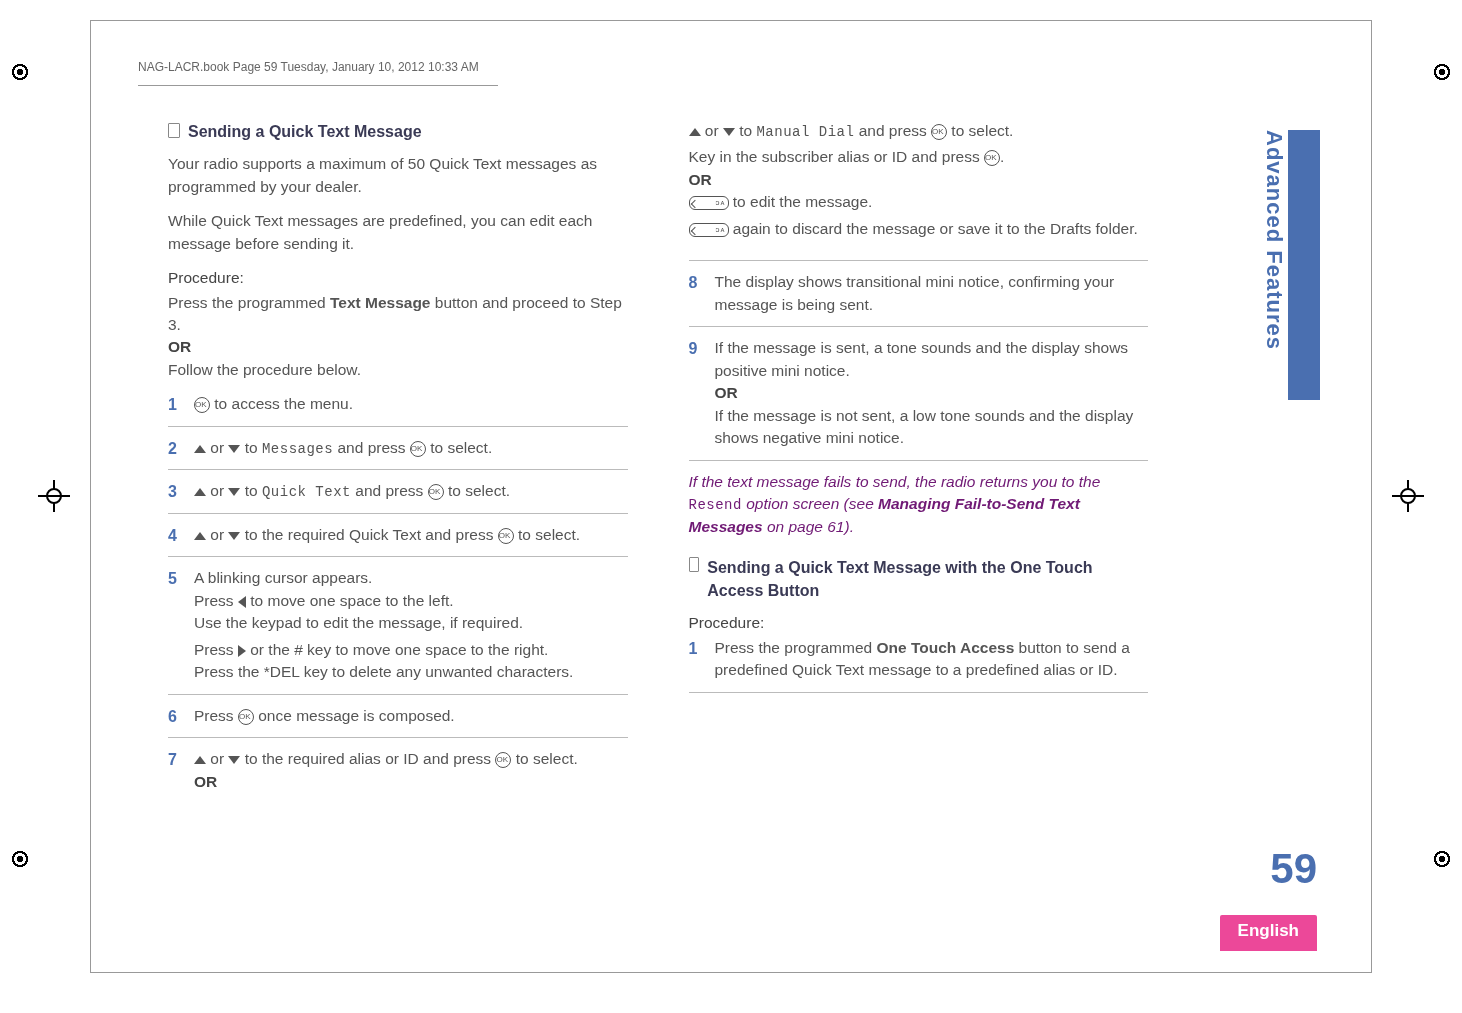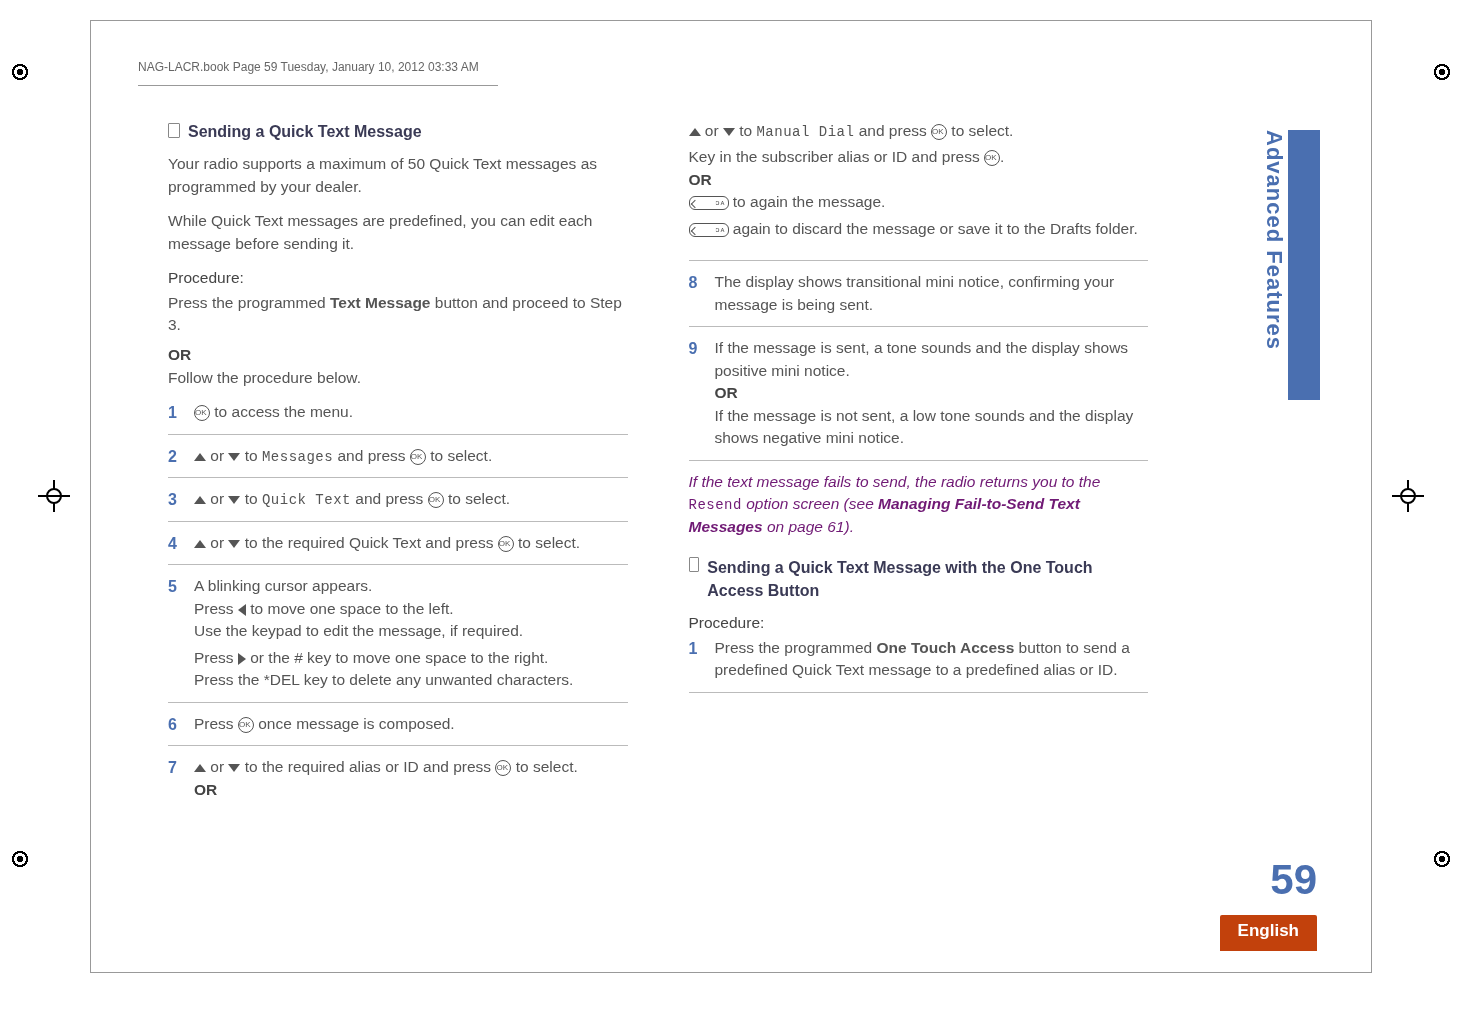--- a/index.html
+++ b/index.html
@@ -179,30 +179,30 @@
       writing-mode: vertical-rl;
       font-size: 22px;
       font-weight: bold;
       color: #4a6fb0;
       letter-spacing: 1px;
       text-align: left;
     }
     .page-num {
       position: absolute;
       right: 145px;
-      bottom: 109px;
+      bottom: 120px;
       font-size: 42px;
       font-weight: bold;
       color: #4a6fb0;
     }
     .lang-tab {
       position: absolute;
       right: 145px;
       bottom: 62px;
-      background: #c2410c;
+      background: #ec4899;
       color: #fff;
       font-weight: bold;
       font-size: 17px;
       padding: 6px 18px 10px 18px;
       border-radius: 2px 2px 0 0;
     }
     .sub-block { margin-top: 4px; }
   </style>
 </head>
 <body>
@@ -213,33 +213,33 @@
 <div class="crop-mark cm-tr"></div>
 <div class="crop-mark cm-bl"></div>
 <div class="crop-mark cm-br"></div>
 <div class="reg-mark reg-left">
     <div class="c"></div>
   </div>
 <div class="reg-mark reg-right">
     <div class="c"></div>
   </div>
 
-<div class="header-line">NAG-LACR.book  Page 59  Tuesday, January 10, 2012  03:33 AM</div>
+<div class="header-line">NAG-LACR.book  Page 59  Tuesday, January 10, 2012  10:33 AM</div>
 <div class="header-rule"></div>
 
 <div class="content">
   <div class="col">
     <div class="section-title">
       <span class="doc-icon"></span>
       <span>Sending a Quick Text Message</span>
     </div>
     <p>Your radio supports a maximum of 50 Quick Text messages as programmed by your dealer.</p>
     <p>While Quick Text messages are predefined, you can edit each message before sending it.</p>
     <div class="proc-label">Procedure:</div>
-    <p style="margin-bottom:8px">
+    <p style="margin-bottom:0">
       <span>Press the programmed </span><b>Text Message</b><span> button and proceed to Step 3.</span>
     </p>
     <div class="or-bold">OR</div>
     <p>Follow the procedure below.</p>
 
     <ol>
       <li>
         <span class="num">1</span>
         <span class="icon btn-circle">OK</span><span> to access the menu.</span>
       </li>
@@ -276,21 +276,21 @@
   </div>
 
   <div class="col">
     <ol>
       <li class="no-border" style="padding-left:0">
         <div>
           <span class="icon tri-up"></span><span> or </span><span class="icon tri-down"></span><span> to </span><span class="lcd">Manual Dial</span><span> and press </span><span class="icon btn-circle">OK</span><span> to select.</span>
         </div>
         <div class="sub-block"><span>Key in the subscriber alias or ID and press  </span><span class="icon btn-circle">OK</span><span>.</span></div>
         <div class="or-bold">OR</div>
-        <div><span class="back-btn">ᴐᴀ</span><span> to again the message.</span></div>
+        <div><span class="back-btn">ᴐᴀ</span><span> to edit the message.</span></div>
         <div class="sub-block"><span class="back-btn">ᴐᴀ</span><span> again to discard the message or save it to the Drafts folder.</span></div>
       </li>
     </ol>
     <ol style="border-top:1px solid #bbb; padding-top:10px; margin-top:4px">
       <li>
         <span class="num">8</span>
         <span>The display shows transitional mini notice, confirming your message is being sent.</span>
       </li>
       <li>
         <span class="num">9</span>

